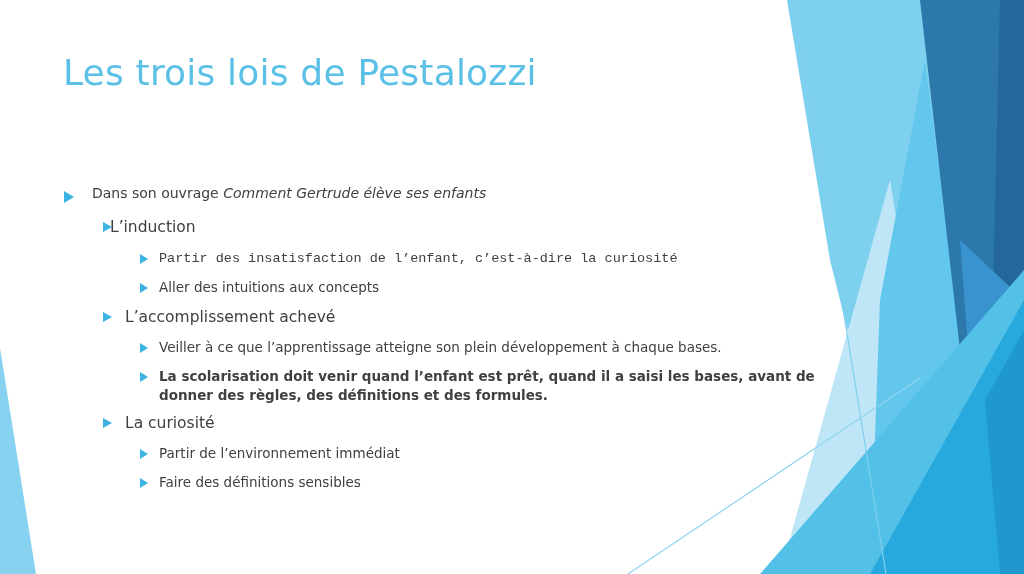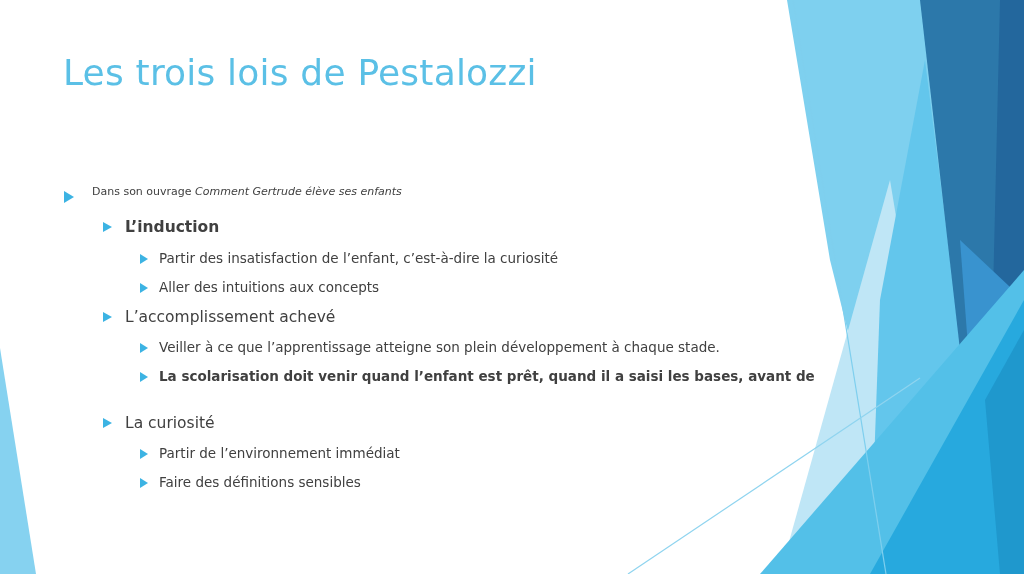--- a/index.html
+++ b/index.html
@@ -3,21 +3,21 @@
   <meta charset="utf-8">
   <style>
     html, body { margin: 0; padding: 0; }
     body { width: 1024px; height: 574px; overflow: hidden; background: #ffffff; position: relative; font-family: "DejaVu Sans", sans-serif; }
     .slide { position: absolute; left: 0; top: 0; width: 1024px; height: 574px; background: #ffffff; overflow: hidden; }
     .bg { position: absolute; left: 0; top: 0; width: 1024px; height: 574px; }
     .title { position: absolute; left: 63px; top: 52px; font-size: 36px; color: #5bc0e6; font-weight: normal; letter-spacing: 0.2px; white-space: nowrap; }
     .content { position: absolute; left: 0; top: 0; }
     .item { position: absolute; white-space: nowrap; color: #404040; }
     .bullet { position: absolute; width: 0; height: 0; border-style: solid; border-color: transparent transparent transparent #3cb3e3; }
-    .l1 { font-size: 11px; }
+    .l1 { font-size: 14px; }
     .l2 { font-size: 15.5px; }
     .l3 { font-size: 13.5px; line-height: 19px; }
     .b1 { border-width: 6px 0 6px 10px; }
     .b2 { border-width: 5.5px 0 5.5px 9px; }
     .b3 { border-width: 5px 0 5px 8px; }
     em { font-style: italic; }
   </style>
 </head>
 <body>
 
@@ -51,37 +51,38 @@
   </svg>
 
   <div class="title">Les trois lois de Pestalozzi</div>
 
   <div class="content">
 
     <span class="bullet b1" style="left:64px;top:191px;"></span>
     <div class="item l1" style="left:92px;top:185px;"><span>Dans son ouvrage </span><em>Comment Gertrude élève ses enfants</em></div>
 
     <span class="bullet b2" style="left:103px;top:222px;"></span>
-    <div class="item l2" style="left:125px;top:218px;font-weight:bold;">L’induction</div>
+    <div class="item l2" style="left:110px;top:218px;">L’induction</div>
 
     <span class="bullet b3" style="left:140px;top:254px;"></span>
-    <div class="item l3" style="left:159px;top:249px;">Partir des insatisfaction de l’enfant, c’est-à-dire la curiosité</div>
+    <div class="item l3" style="left:159px;top:249px;font-family:Liberation Mono, monospace;">Partir des insatisfaction de l’enfant, c’est-à-dire la curiosité</div>
 
     <span class="bullet b3" style="left:140px;top:283px;"></span>
     <div class="item l3" style="left:159px;top:278px;">Aller des intuitions aux concepts</div>
 
     <span class="bullet b2" style="left:103px;top:312px;"></span>
     <div class="item l2" style="left:125px;top:308px;">L’accomplissement achevé</div>
 
     <span class="bullet b3" style="left:140px;top:343px;"></span>
-    <div class="item l3" style="left:159px;top:338px;">Veiller à ce que l’apprentissage atteigne son plein développement à chaque stade.</div>
+    <div class="item l3" style="left:159px;top:338px;">Veiller à ce que l’apprentissage atteigne son plein développement à chaque bases.</div>
 
     <span class="bullet b3" style="left:140px;top:372px;"></span>
     <div class="item l3" style="left:159px;top:367px;font-weight:bold;">
       <div>La scolarisation doit venir quand l’enfant est prêt, quand il a saisi les bases, avant de</div>
+      <div>donner des règles, des définitions et des formules.</div>
     </div>
 
     <span class="bullet b2" style="left:103px;top:418px;"></span>
     <div class="item l2" style="left:125px;top:414px;">La curiosité</div>
 
     <span class="bullet b3" style="left:140px;top:449px;"></span>
     <div class="item l3" style="left:159px;top:444px;">Partir de l’environnement immédiat</div>
 
     <span class="bullet b3" style="left:140px;top:478px;"></span>
     <div class="item l3" style="left:159px;top:473px;">Faire des définitions sensibles</div>

